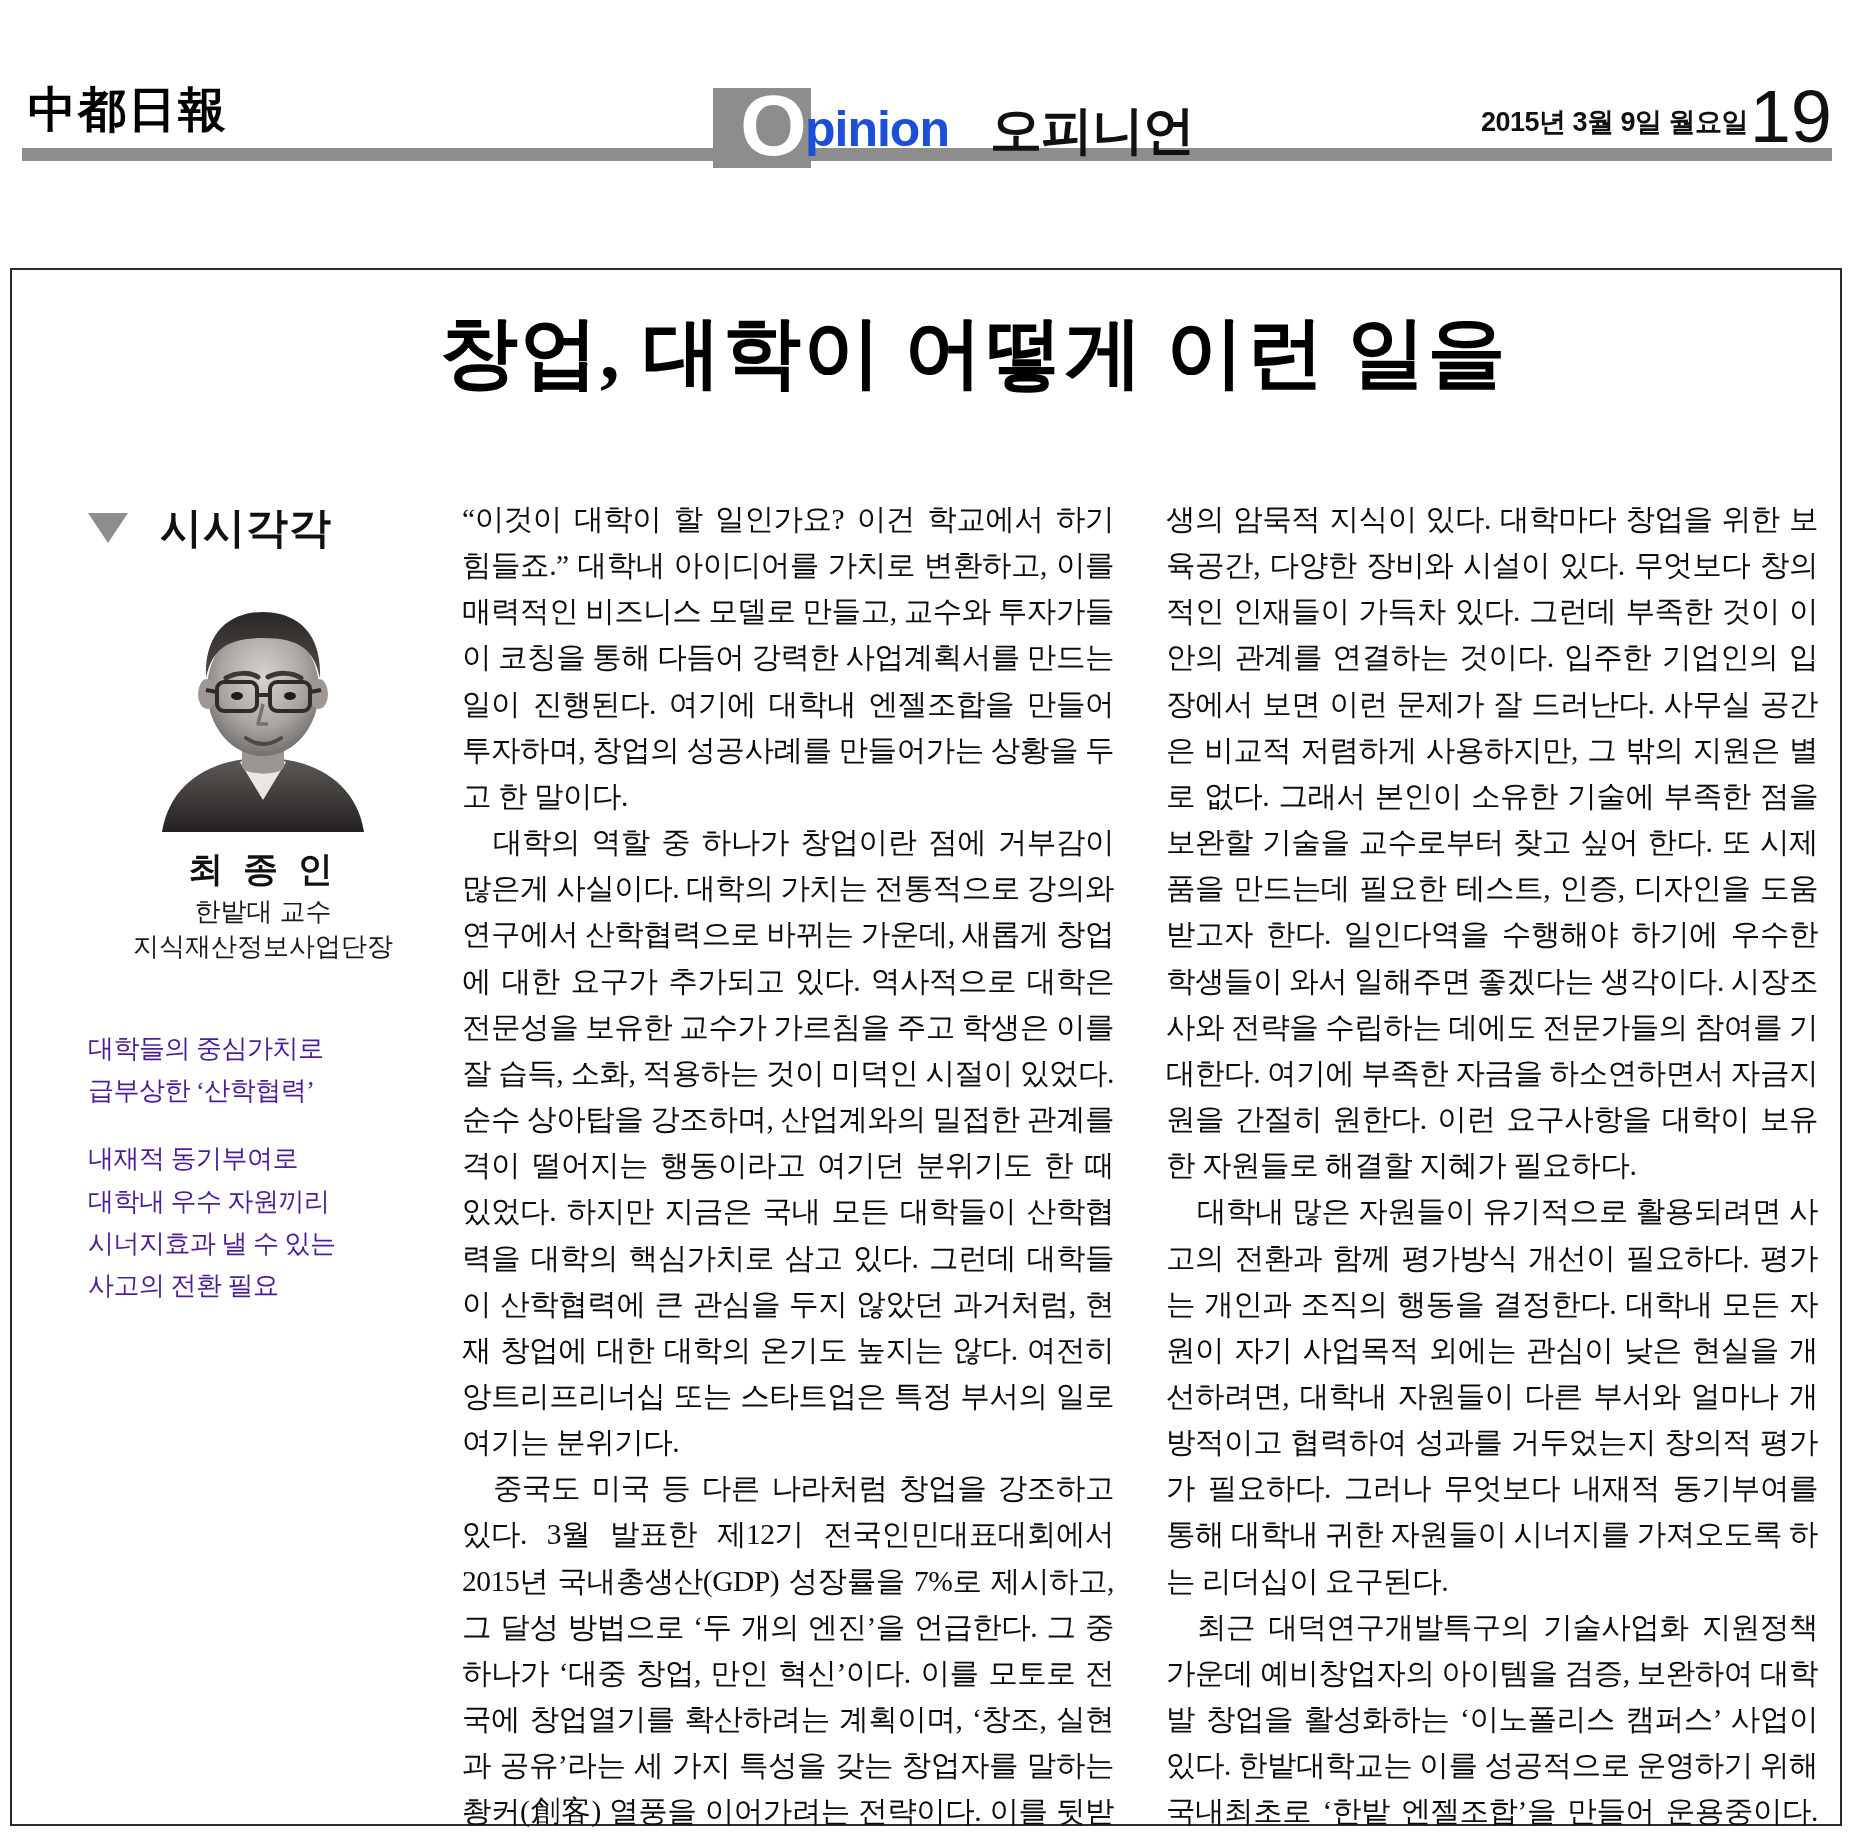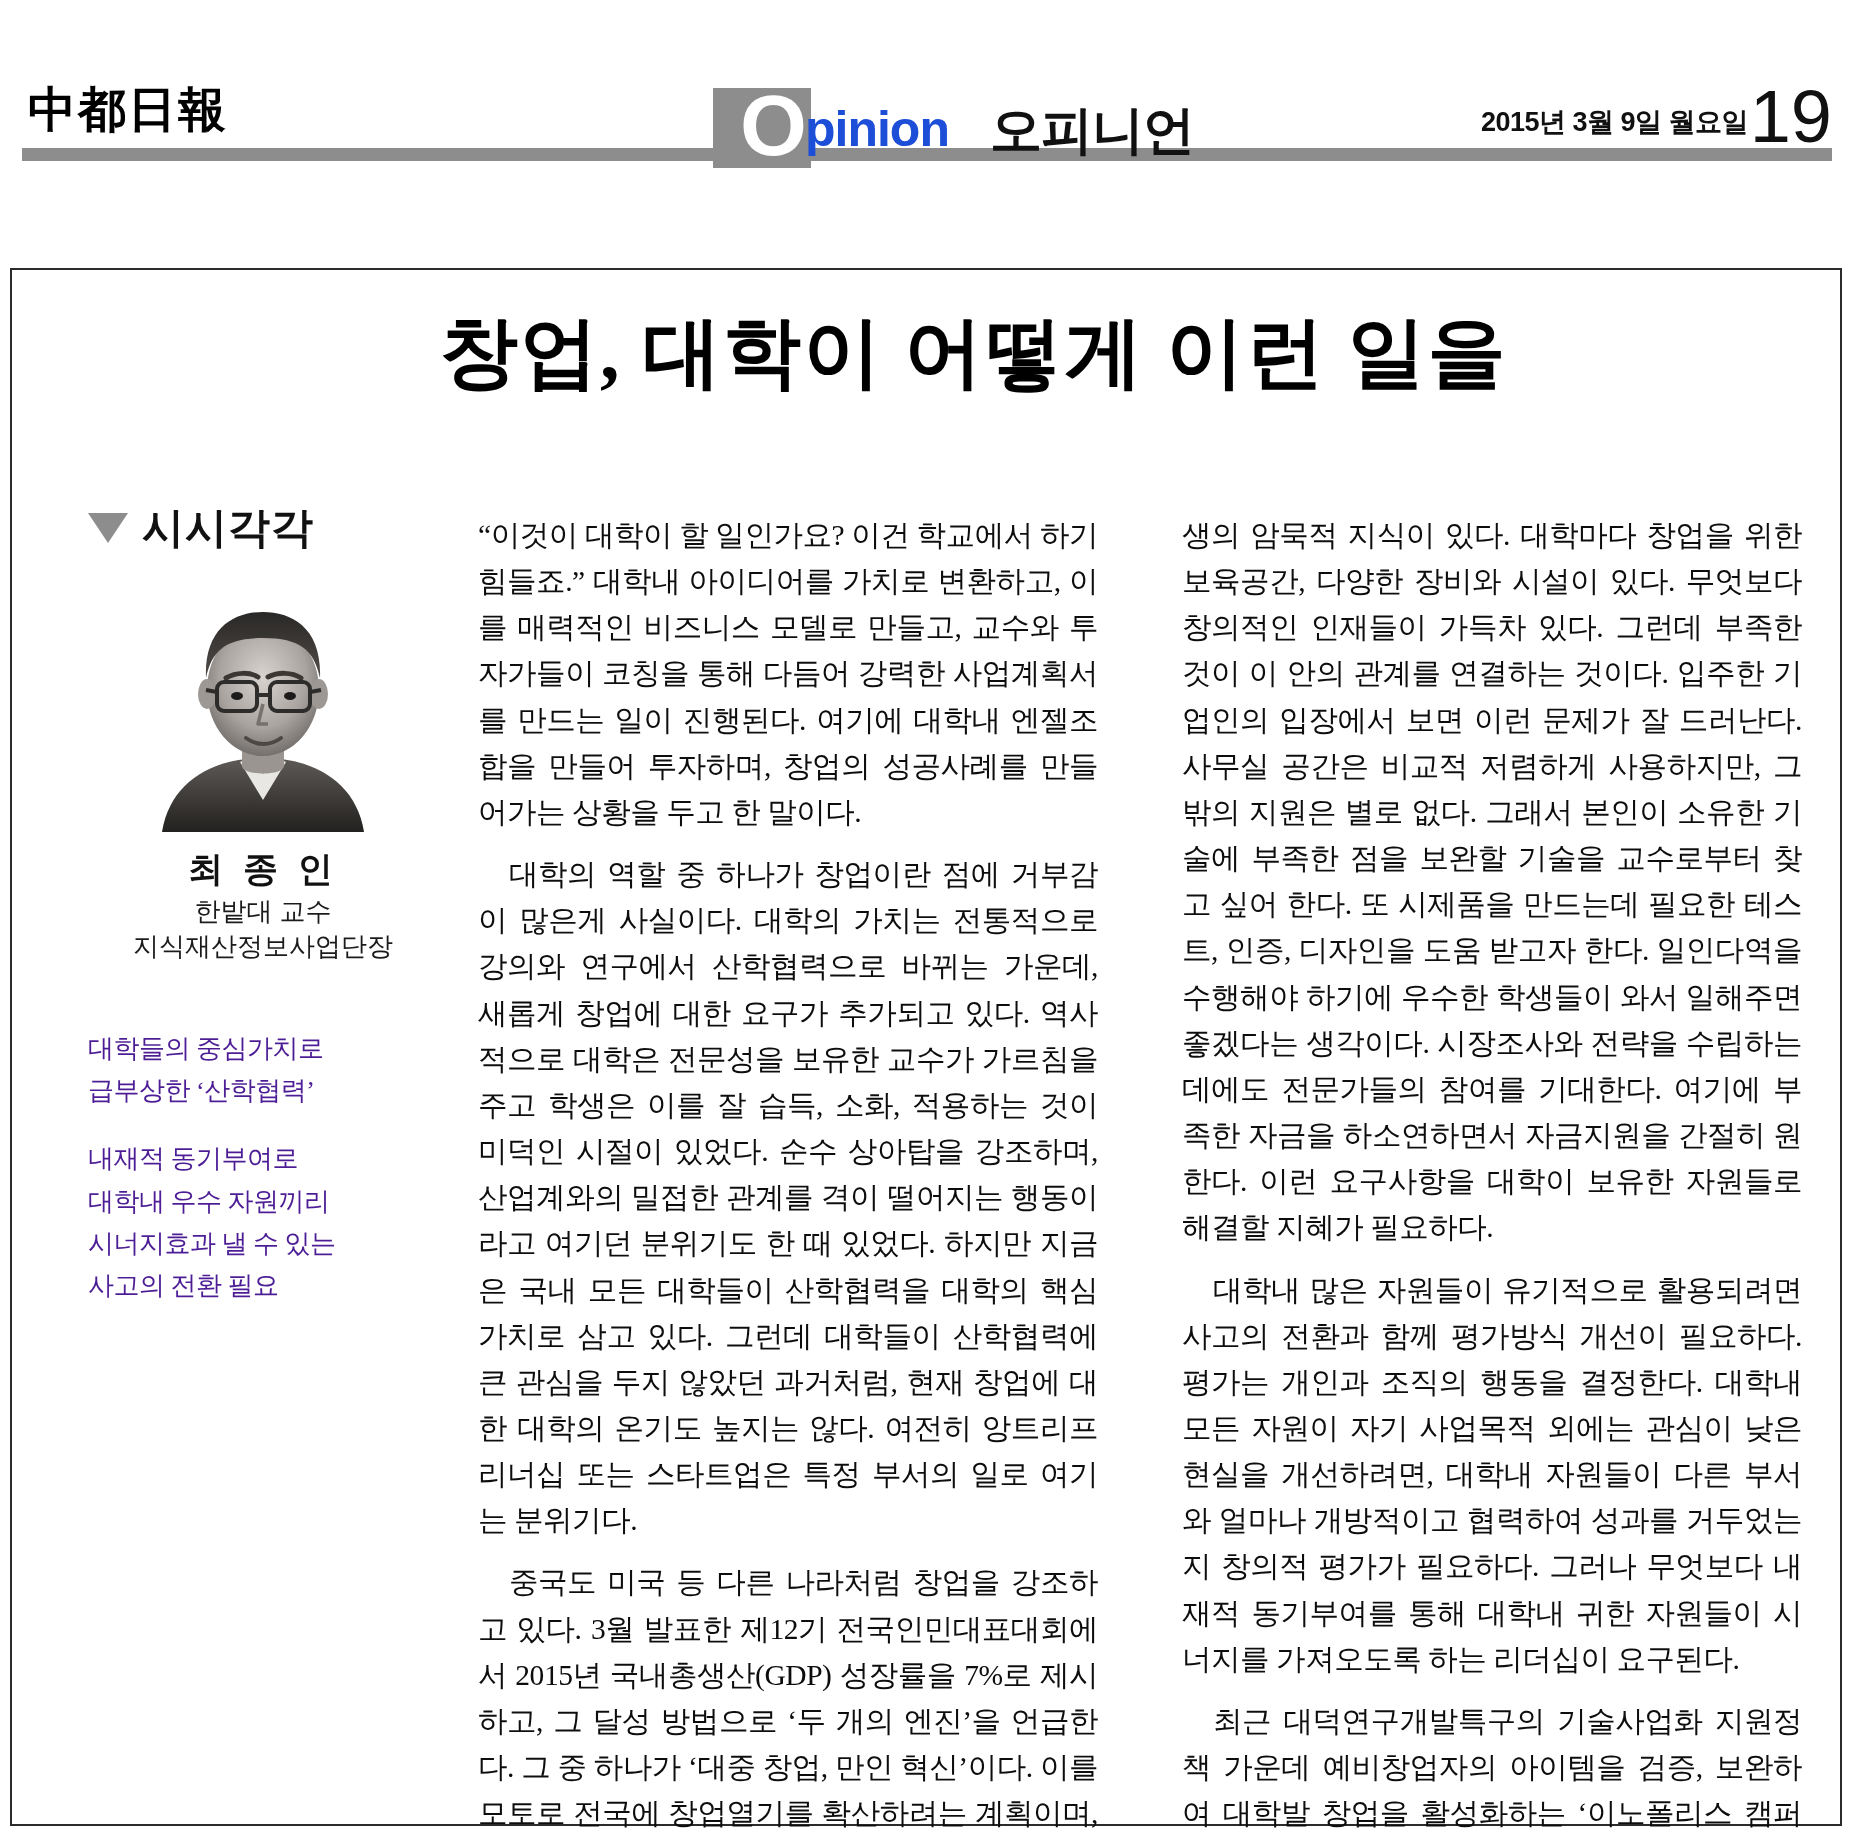--- a/index.html
+++ b/index.html
@@ -130,21 +130,21 @@
   
   .sidebar {
     position: absolute;
     left: 88px;
     top: 500px;
     width: 350px;
   }
   .column-flag {
     display: flex;
     align-items: center;
-    gap: 14px;
+    gap: 32px;
     margin-bottom: 30px;
   }
   .flag-triangle {
     width: 0;
     height: 0;
     border-left: 20px solid transparent;
     border-right: 20px solid transparent;
     border-top: 30px solid #8d8d8d;
     flex: none;
   }
@@ -205,21 +205,21 @@
     width: 652px;
     font-family: "Liberation Serif", "DejaVu Serif", serif;
     font-size: 29.5px;
     line-height: 1.565;
     letter-spacing: -0.45px;
     color: #0d0d0d;
     text-align: justify;
     text-justify: inter-character;
   }
   .body-col p {
-    margin: 16px;
+    margin: 0;
     text-indent: 1.05em;
   }
   .body-col p.no-indent { text-indent: 0; }
 </style>
 </head>
 <body>
 
 <div class="masthead">
   <div class="paper-logo">中都日報</div>
 

